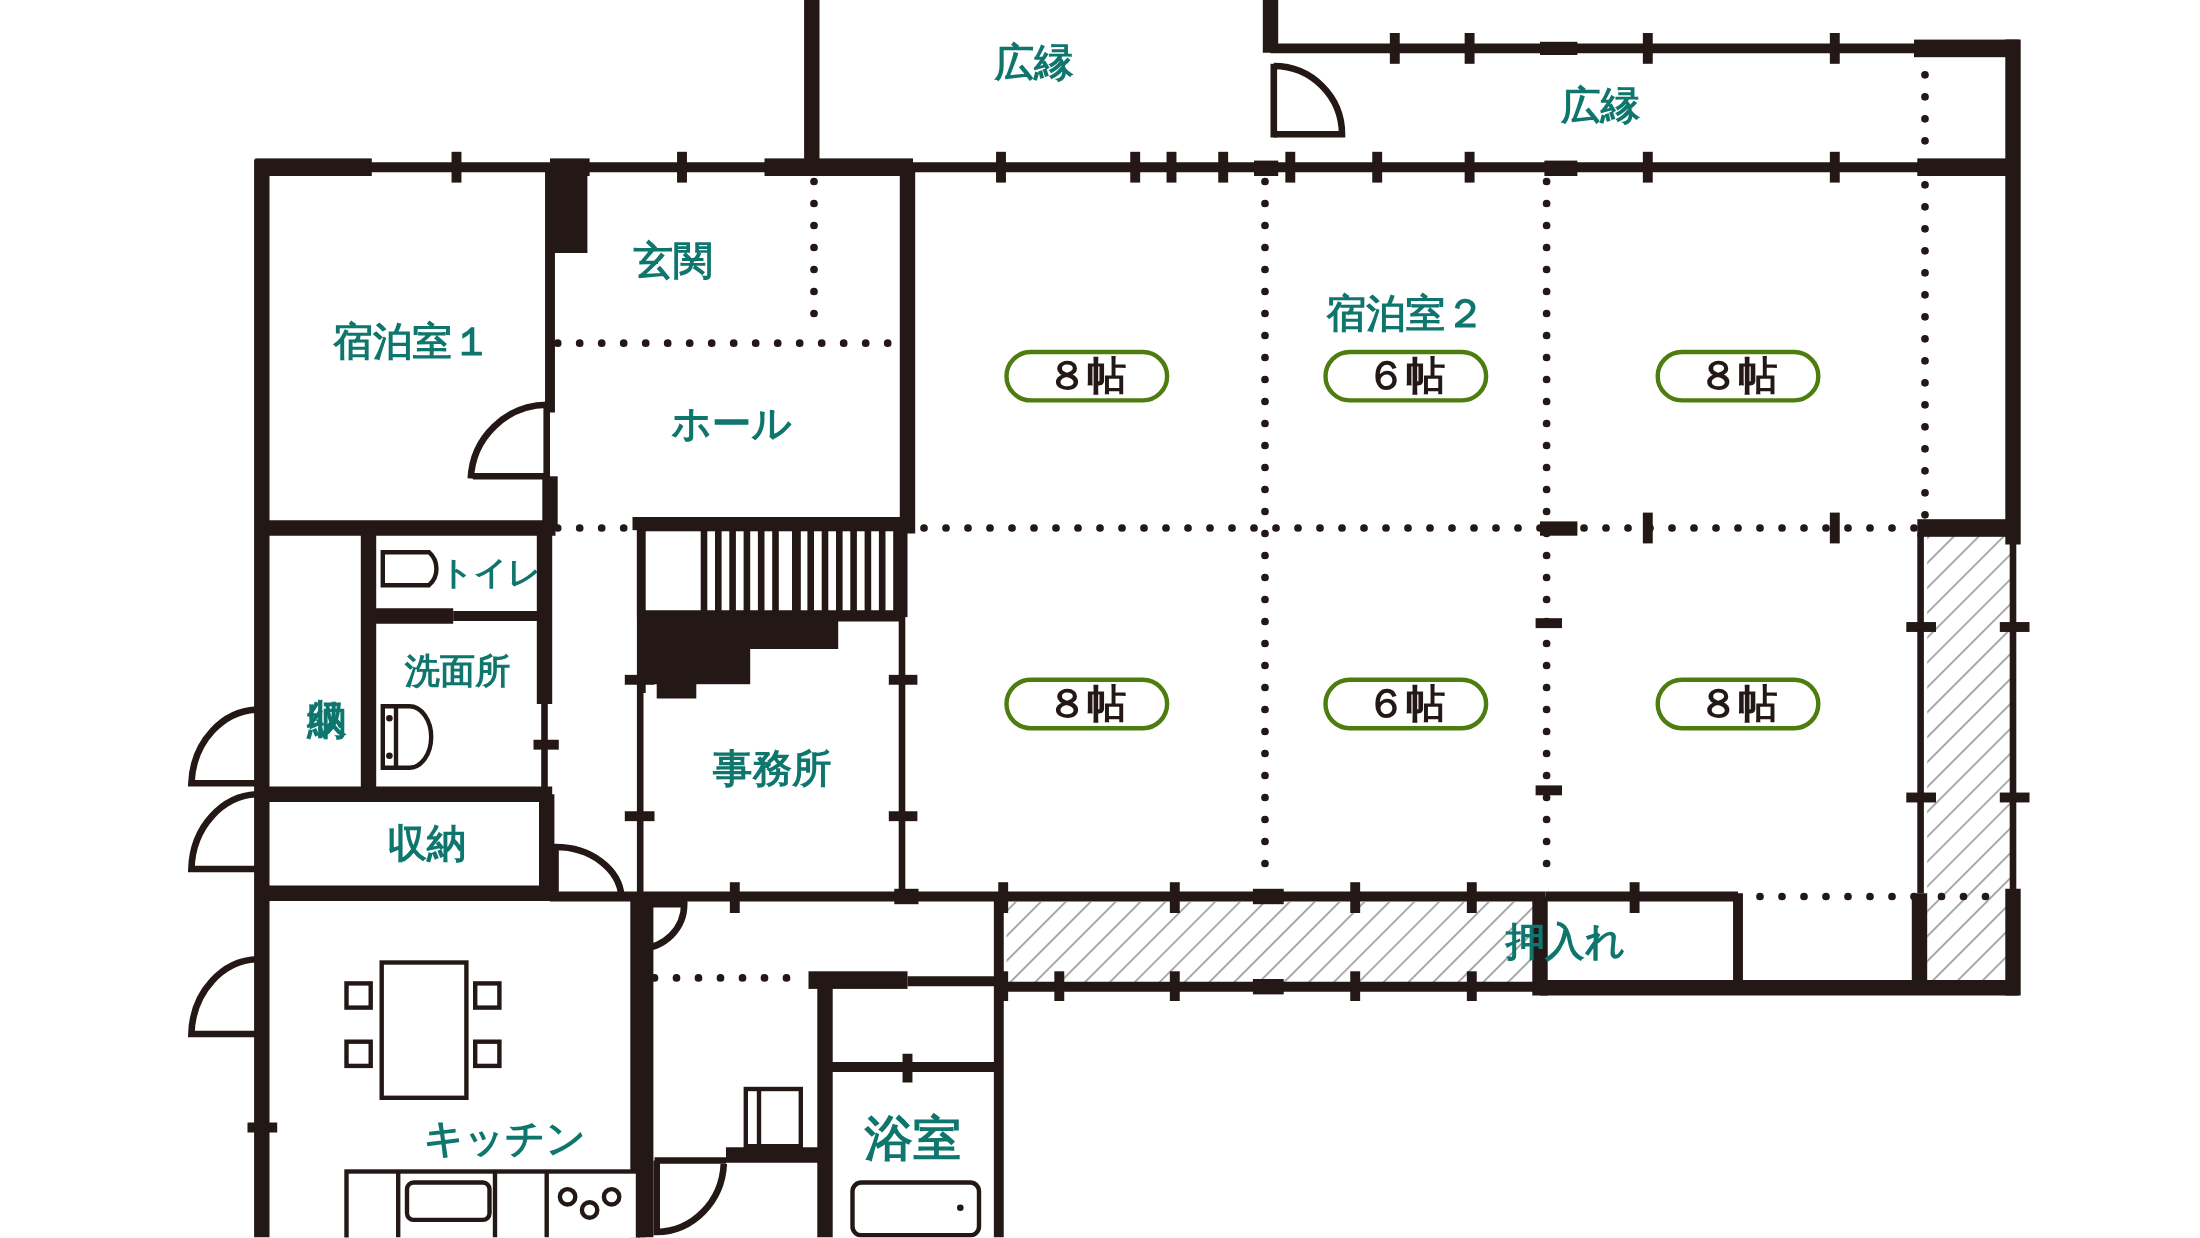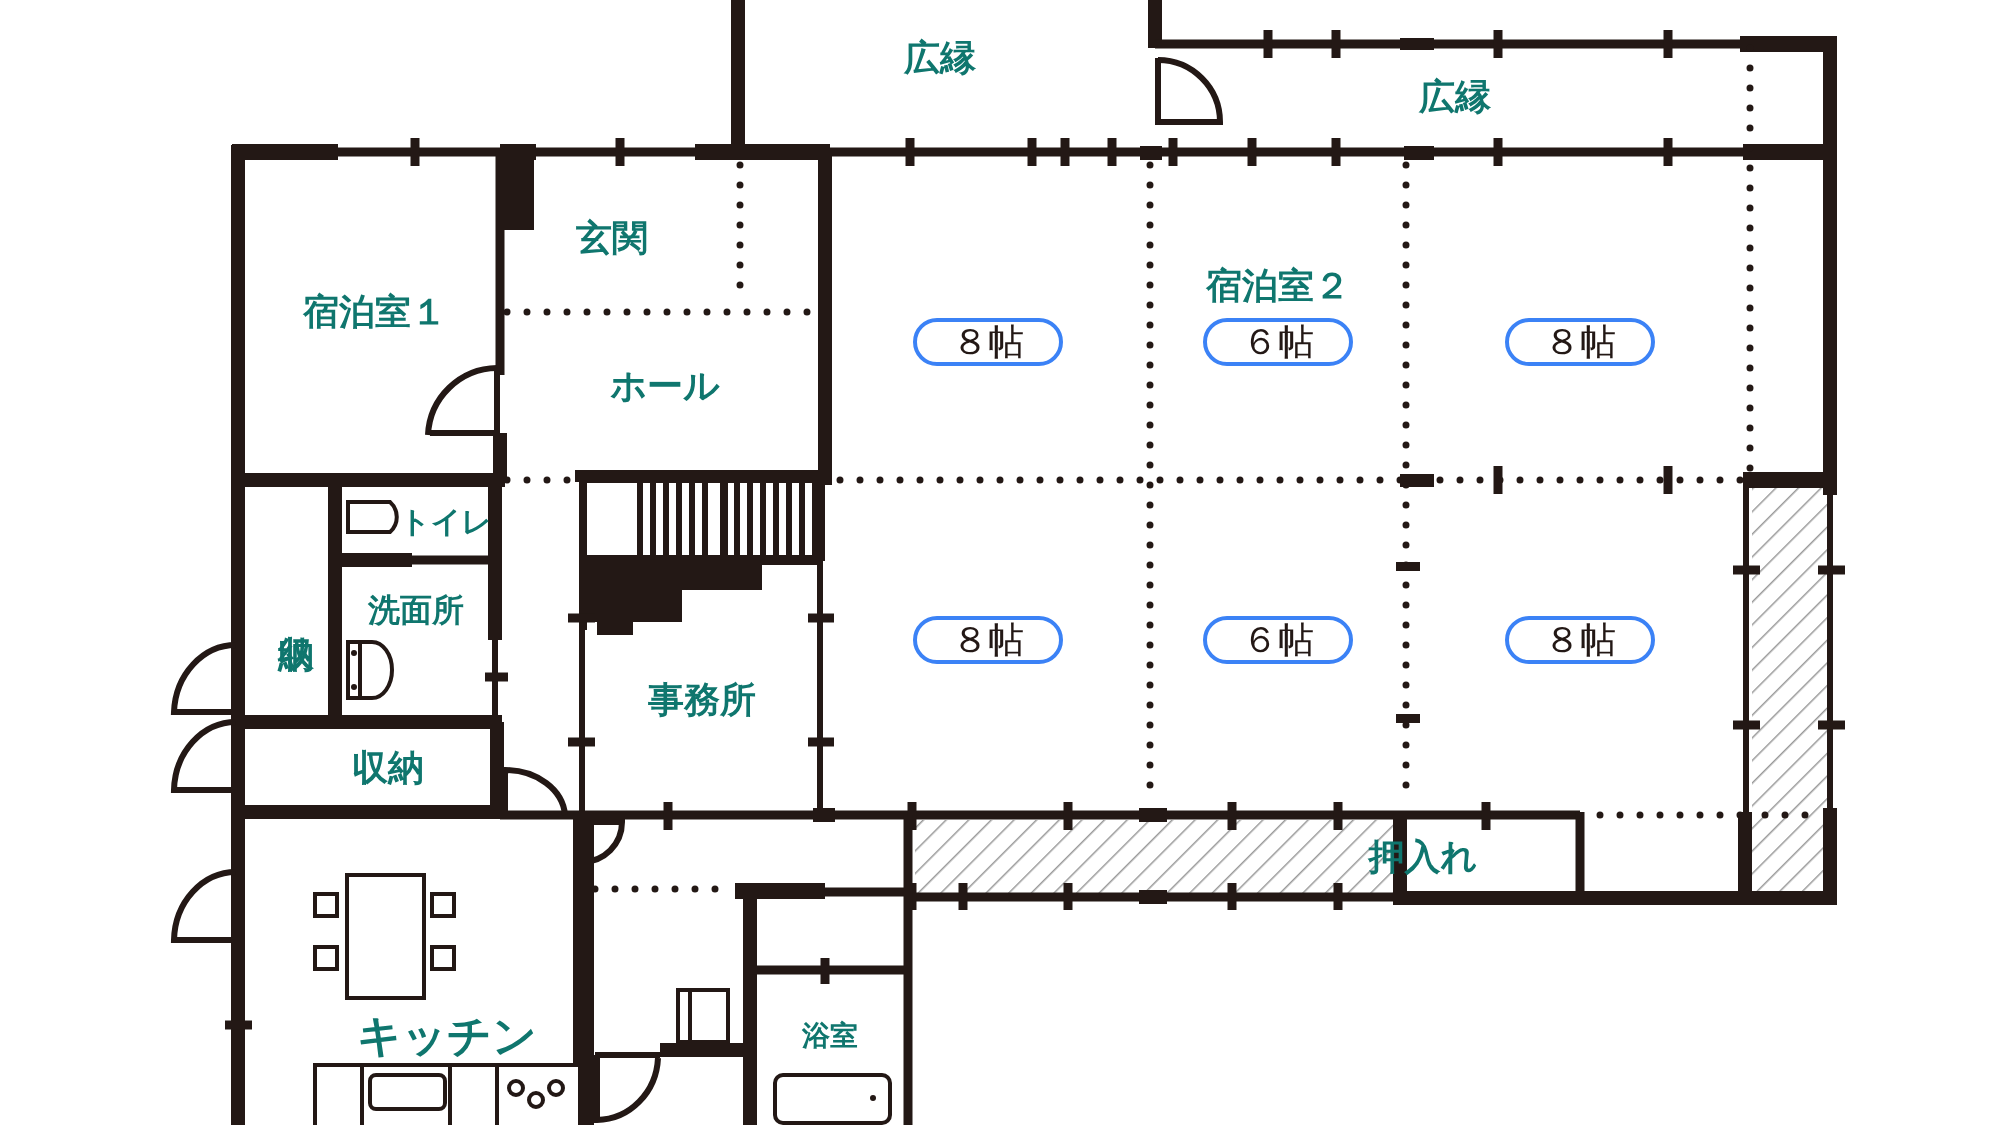--- a/index.html
+++ b/index.html
@@ -7,21 +7,21 @@
   #plan { position: absolute; left: 0; top: 0; width: 2000px; height: 1125px; }
   .w { stroke: #231815; fill: none; stroke-linecap: butt; }
   .thick { stroke-width: 14; }
   .mid { stroke-width: 9; }
   .thin { stroke-width: 6; }
   .dot { stroke: #231815; stroke-width: 7; stroke-linecap: round; stroke-dasharray: 0 20; fill: none; }
   .solid { fill: #231815; stroke: none; }
   .fx { stroke: #231815; stroke-width: 4; fill: #fff; }
   .hatch { fill: url(#hatchPat); stroke: none; }
   .room-label { position: absolute; font-family: "DejaVu Sans", sans-serif; font-weight: bold; color: #0f766e; white-space: nowrap; transform: translate(-50%, -50%); line-height: 1; }
-  .pill { position: absolute; border: 4px solid #3b82f6; border-radius: 30px; width: 150px; height: 48px; transform: translate(-50%, -50%); display: flex; align-items: center; justify-content: center; font-family: "DejaVu Sans", sans-serif; font-weight: normal; font-size: 36px; color: #231815; background: #fff; box-sizing: border-box; }
+  .pill { position: absolute; border: 4px solid #4d7c0f; border-radius: 30px; width: 150px; height: 48px; transform: translate(-50%, -50%); display: flex; align-items: center; justify-content: center; font-family: "DejaVu Sans", sans-serif; font-weight: bold; font-size: 36px; color: #231815; background: #fff; box-sizing: border-box; }
   .vert { writing-mode: vertical-rl; text-orientation: upright; letter-spacing: 2px; }
 </style>
 </head>
 <body>
 
 <svg id="plan" viewBox="0 0 2000 1125" xmlns="http://www.w3.org/2000/svg">
   <defs>
     <pattern id="hatchPat" patternUnits="userSpaceOnUse" width="16" height="16" patternTransform="rotate(45)">
       <rect width="16" height="16" fill="#ffffff"></rect>
       <line x1="0" y1="0" x2="0" y2="16" stroke="#999999" stroke-width="3"></line>
@@ -247,22 +247,22 @@
 <div class="room-label" style="left:1455px;top:97px;font-size:36px;">広縁</div>
 <div class="room-label" style="left:375px;top:312px;font-size:36px;">宿泊室１</div>
 <div class="room-label" style="left:612px;top:238px;font-size:36px;">玄関</div>
 <div class="room-label" style="left:665px;top:386px;font-size:36px;">ホール</div>
 <div class="room-label" style="left:1278px;top:270px;font-size:36px;margin-top:16px;">宿泊室２</div>
 <div class="room-label" style="left:446px;top:522px;font-size:30px;">トイレ</div>
 <div class="room-label vert" style="left:296px;top:608px;font-size:36px;">収納</div>
 <div class="room-label" style="left:416px;top:610px;font-size:32px;">洗面所</div>
 <div class="room-label" style="left:388px;top:768px;font-size:36px;">収納</div>
 <div class="room-label" style="left:702px;top:700px;font-size:36px;">事務所</div>
-<div class="room-label" style="left:447px;top:1036px;font-size:44px;text-align:right;">キッチン</div>
-<div class="room-label" style="left:830px;top:1036px;font-size:28px;">浴室</div>
+<div class="room-label" style="left:459px;top:1036px;font-size:36px;text-align:right;">キッチン</div>
+<div class="room-label" style="left:830px;top:1036px;font-size:44px;">浴室</div>
 <div class="room-label" style="left:1423px;top:857px;font-size:36px;">押入れ</div>
 
 <div class="pill" style="left:988px;top:342px;">８帖</div>
 <div class="pill" style="left:1278px;top:342px;">６帖</div>
 <div class="pill" style="left:1580px;top:342px;">８帖</div>
 <div class="pill" style="left:988px;top:640px;">８帖</div>
 <div class="pill" style="left:1278px;top:640px;">６帖</div>
 <div class="pill" style="left:1580px;top:640px;">８帖</div>
 
 </body></html>

